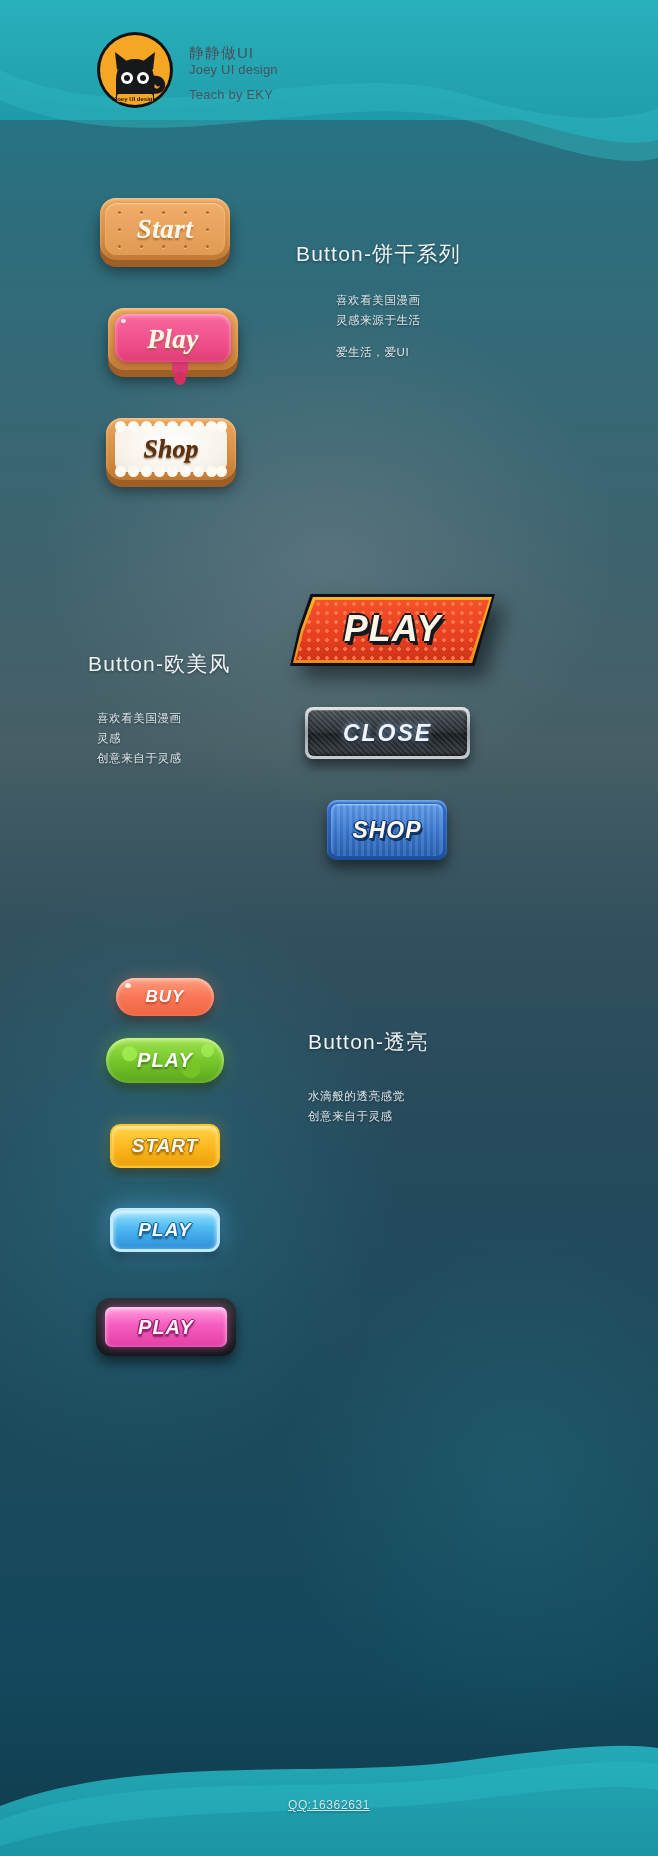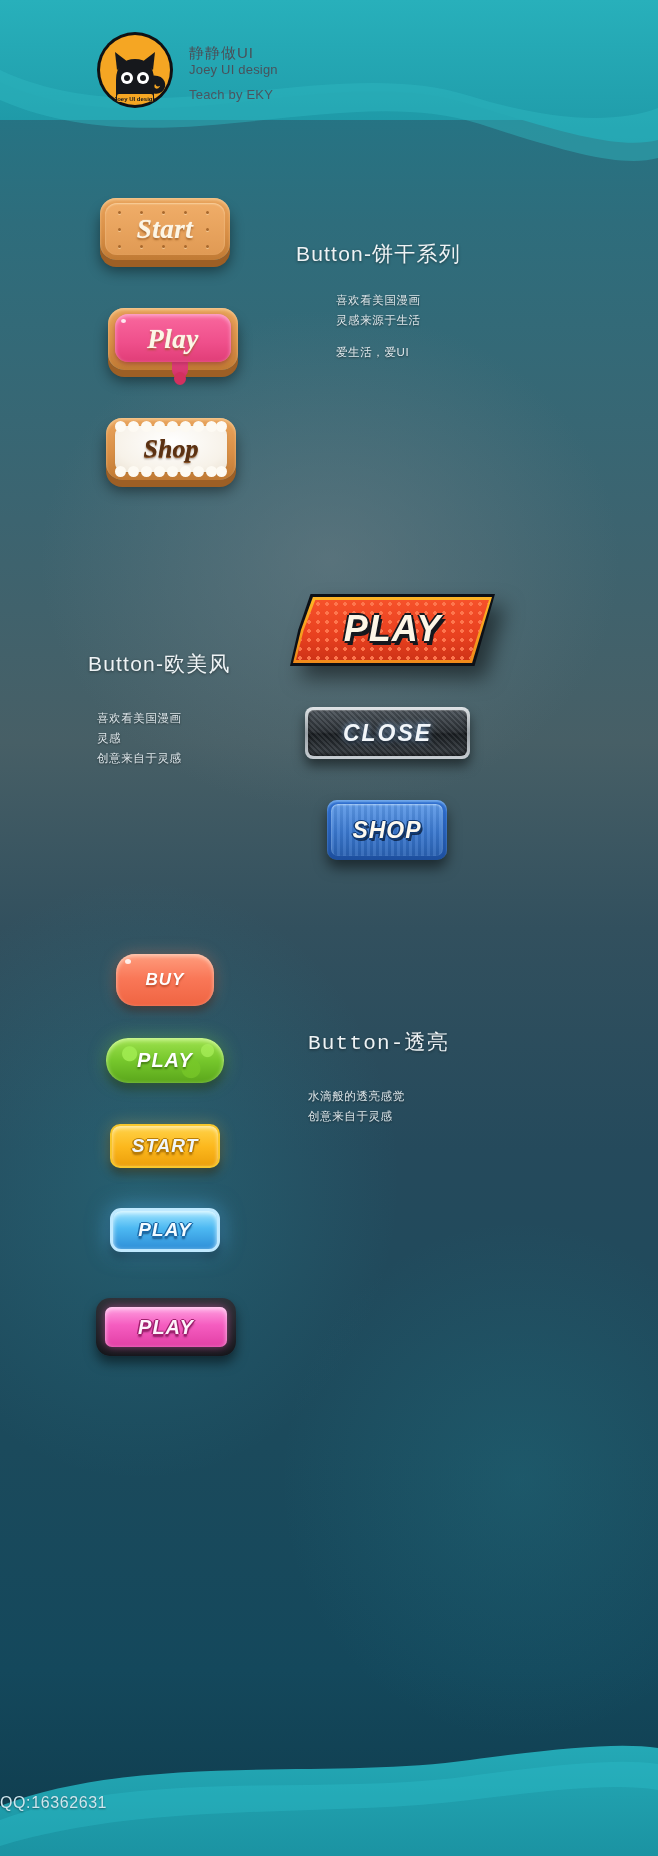--- a/index.html
+++ b/index.html
@@ -187,24 +187,25 @@
   
   .jelly {
     position:relative; display:flex; align-items:center; justify-content:center;
   }
   .jelly-label {
     position:relative; z-index:3; font-weight:bold; font-style:italic;
     letter-spacing:1px; color:#ffffff;
   }
 
   .j-buy {
-    width:98px; height:52px; border-radius:19px;
+    width:98px; height:38px; border-radius:19px;
     background:linear-gradient(180deg,#ff9d7e 0%,#f97757 48%,#ef6442 100%);
     box-shadow:0 0 16px rgba(255,140,100,.35), 0 5px 9px rgba(0,0,0,.45),
                inset 0 2px 4px rgba(255,220,200,.8);
+    margin-top:24px;
   }
   .j-buy .hl { position:absolute; left:9px; top:5px; width:6px; height:5px; border-radius:50%;
                background:rgba(255,255,255,.85); }
   .j-buy .jelly-label { font-size:17px; text-shadow:0 2px 2px rgba(150,50,20,.6); }
 
   .j-play-green {
     width:118px; height:45px; border-radius:22px;
     background:
       radial-gradient(circle at 20% 35%, rgba(160,235,80,.9) 0 7px, transparent 8px),
       radial-gradient(circle at 72% 68%, rgba(120,200,40,.75) 0 9px, transparent 10px),
@@ -252,23 +253,24 @@
     box-shadow:inset 0 2px 5px rgba(255,220,245,.9), 0 0 10px rgba(255,100,200,.5);
   }
   .j-play-pink .jelly-label {
     font-size:20px; color:#fdf3fb;
     text-shadow:-1.5px 0 0 #a01f6e, 1.5px 0 0 #a01f6e, 0 -1.5px 0 #a01f6e,
                 0 1.5px 0 #a01f6e, 0 3px 2px rgba(90,10,60,.7);
   }
 
   
   .footer {
-    position:absolute; left:0; right:0; bottom:44px; text-align:left; z-index:5;
-    font-size:16px; color:#cfe6ee; letter-spacing:.6px;
+    position:absolute; left:0; right:0; bottom:44px; text-align:center; z-index:5;
+    font-size:12px; color:#cfe6ee; letter-spacing:.6px;
     text-shadow:0 1px 2px rgba(0,0,0,.4);
+    text-decoration:underline;
   }
 </style>
 </head>
 <body>
 
 <svg id="bg" width="658" height="1856" viewBox="0 0 658 1856" preserveAspectRatio="none">
   <defs>
     <linearGradient id="gTop" x1="0" y1="0" x2="0" y2="1">
       <stop offset="0" stop-color="#28b0bb"></stop>
       <stop offset="1" stop-color="#1f9aa8"></stop>
@@ -461,20 +463,20 @@
   </div>
 </div>
 
 <div class="abs" style="left:96px; top:1298px;">
   <div class="jelly j-play-pink">
     <div class="core"></div>
     <span class="jelly-label">PLAY</span>
   </div>
 </div>
 
-<div class="abs sec-title" style="left:308px; top:1028px;font-family:Liberation Mono, monospace;">Button-透亮</div>
+<div class="abs sec-title" style="left:308px; top:1028px;">Button-透亮</div>
 
 <div class="abs sec-caption" style="left:308px; top:1086px;">
   <div>水滴般的透亮感觉</div>
   <div>创意来自于灵感</div>
 </div>
 
 <div class="footer">QQ:16362631</div>
 
 </body></html>

